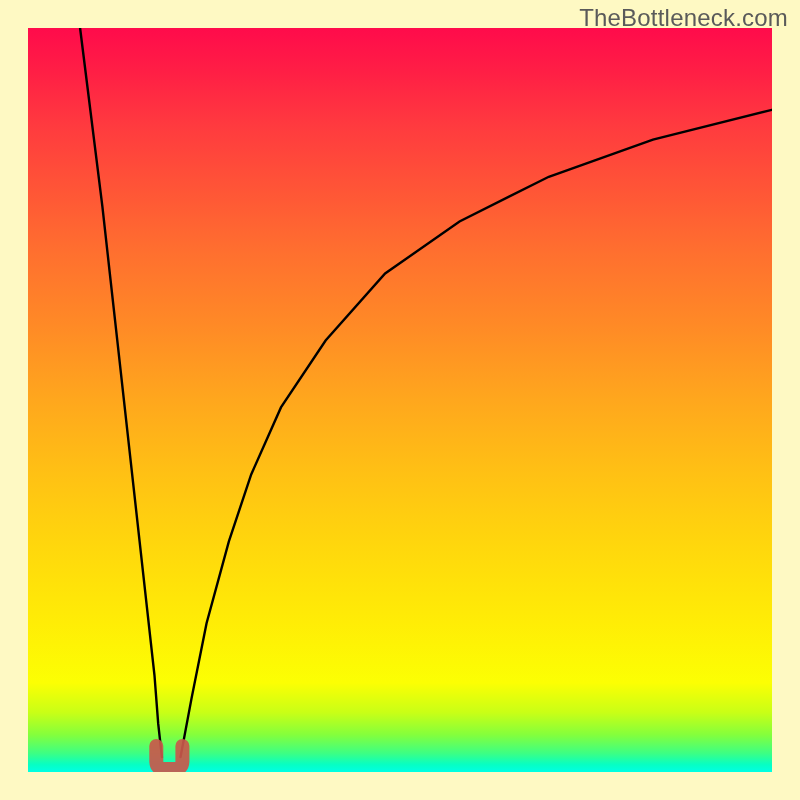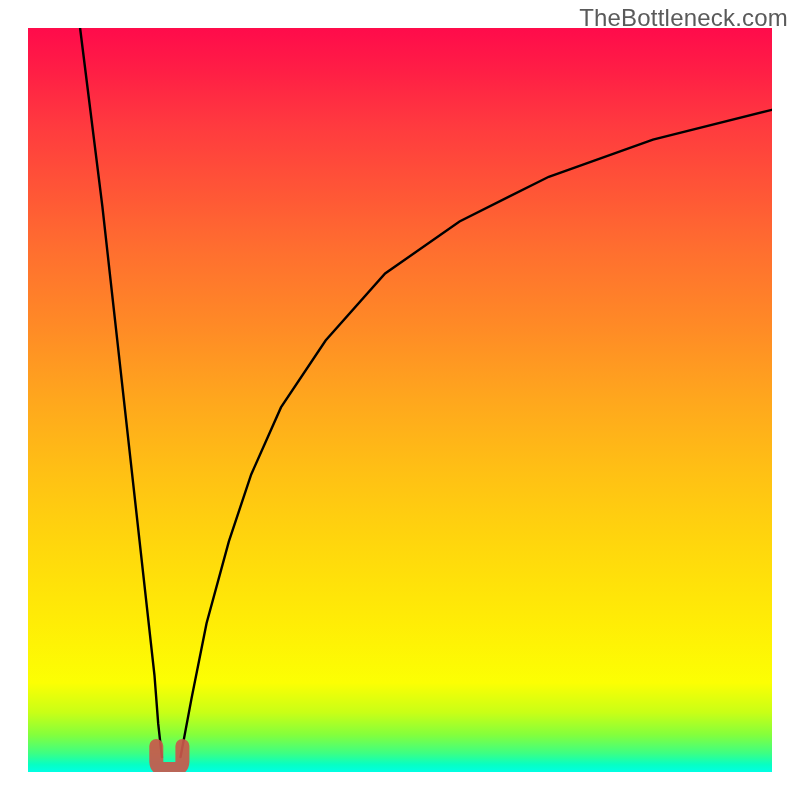--- a/index.html
+++ b/index.html
@@ -8,21 +8,21 @@
     width: 800px;
     height: 800px;
     overflow: hidden;
     background: #000;
     font-family: Arial, Helvetica, sans-serif;
   }
   .frame {
     position: absolute;
     left: 0; top: 0;
     width: 800px; height: 800px;
-    background: #ffffff;
+    background: #fef9c3;
   }
   .plot {
     position: absolute;
     left: 28px;
     top: 28px;
     width: 744px;
     height: 744px;
     overflow: hidden;
   }
   .gradient {

